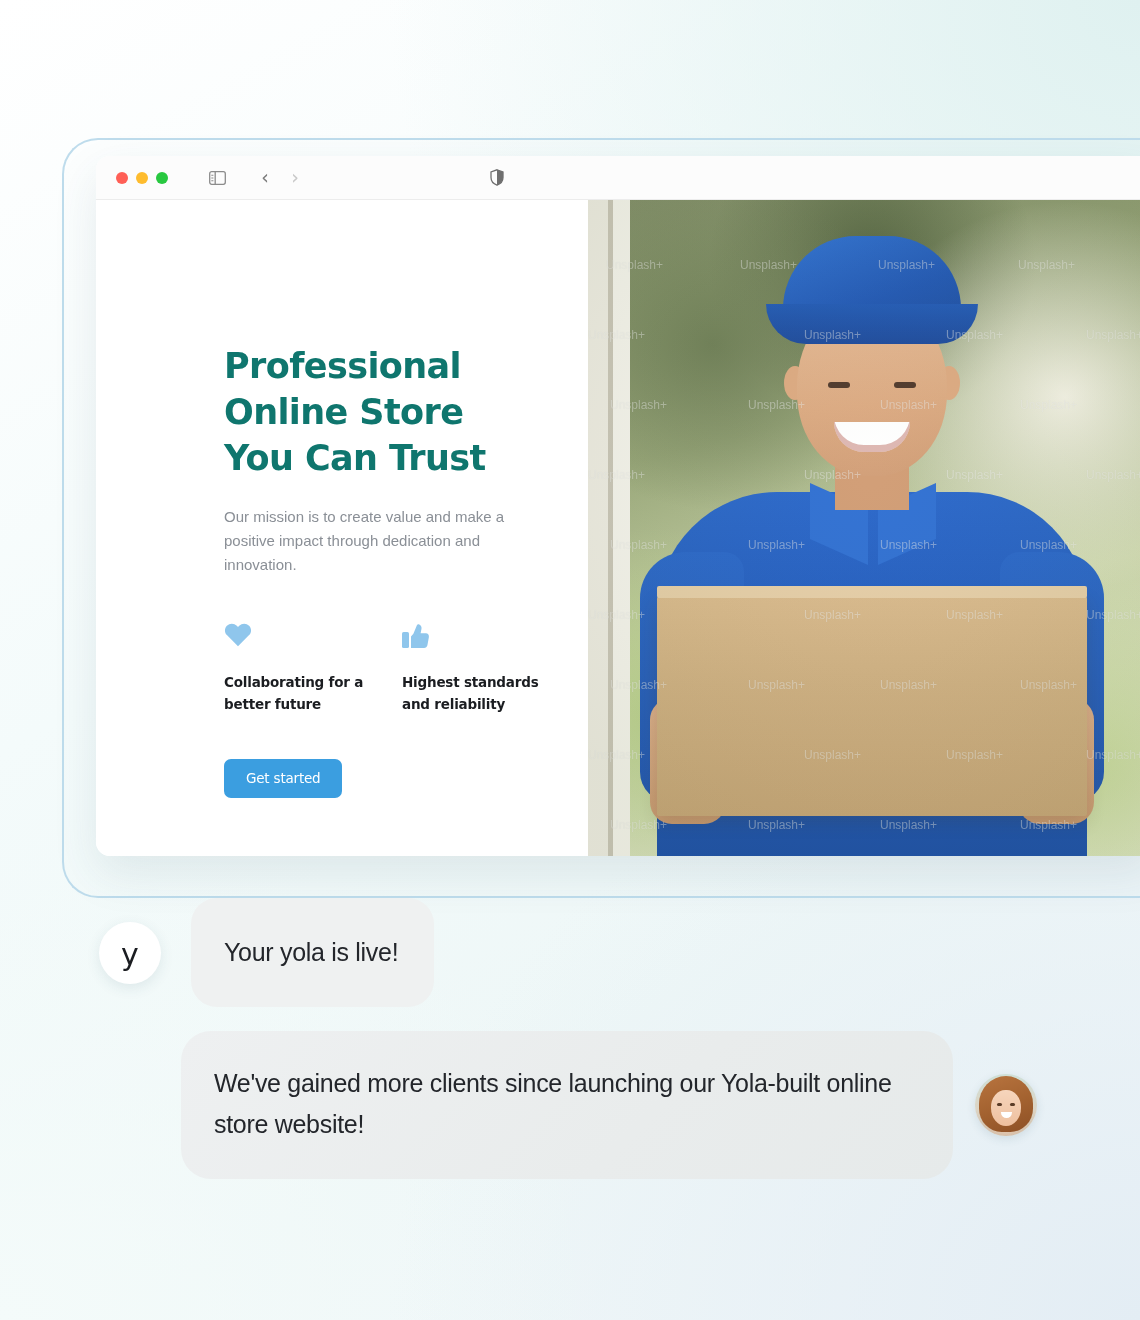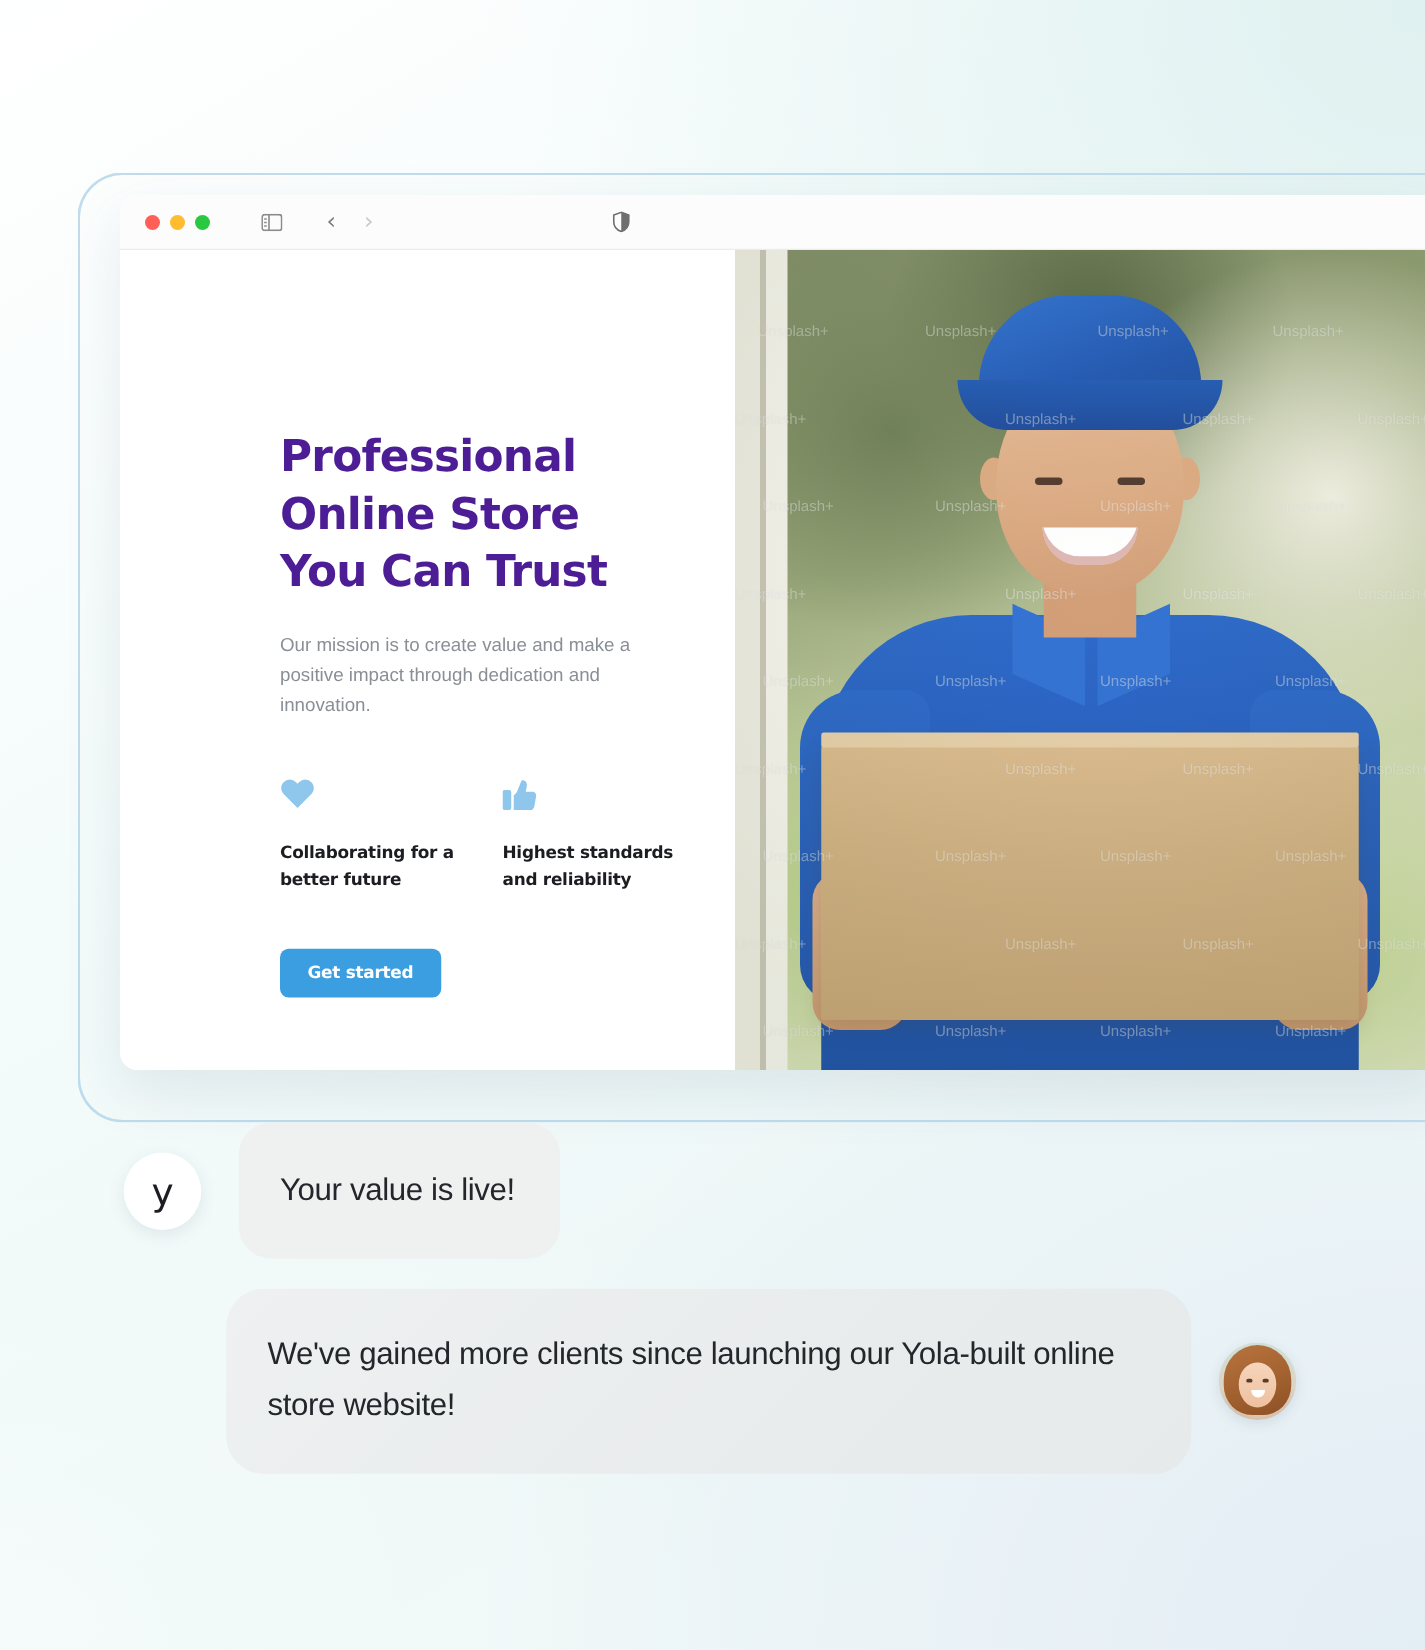--- a/index.html
+++ b/index.html
@@ -111,21 +111,21 @@
     background:#ffffff;
     padding:143px 0 0 128px;
   }
   .site-right { flex:1; position:relative; overflow:hidden; }
 
   h1.hero-title {
     font-family:"DejaVu Sans", sans-serif;
     font-size:35px;
     line-height:46px;
     font-weight:bold;
-    color:#4c1d95;
+    color:#0f766e;
     letter-spacing:-0.6px;
     max-width:300px;
   }
 
   p.hero-sub {
     margin-top:24px;
     font-size:15px;
     line-height:24px;
     color:#8a8f96;
     max-width:285px;
@@ -149,21 +149,21 @@
     display:inline-block;
     background:#3b9ee0;
     color:#ffffff;
     border:none;
     border-radius:7px;
     padding:0 22px;
     height:39px;
     line-height:39px;
     font-family:"DejaVu Sans", sans-serif;
     font-size:13.5px;
-    font-weight:bold;
+    font-weight:normal;
     letter-spacing:-0.2px;
     cursor:pointer;
   }
 
   
   .photo { position:absolute; inset:0; overflow:hidden;
     background:
       linear-gradient(90deg, #e8e4dc 0 2%, #cfcabf 2% 3.4%, #f0ece4 3.4% 6%, rgba(240,236,228,0) 6%),
       radial-gradient(60% 48% at 84% 30%, #f4f2e6 0%, rgba(244,242,230,0) 62%),
       radial-gradient(46% 36% at 22% 22%, #6c7c54 0%, rgba(108,124,84,0) 70%),
@@ -491,21 +491,21 @@
 
   </div>
 </div>
 
 <div class="chat">
 
   <div class="row1">
     <div class="avatar-logo">
       <span>y</span>
     </div>
-    <div class="bubble bubble-1">Your value is live!</div>
+    <div class="bubble bubble-1">Your yola is live!</div>
   </div>
 
   <div class="row2">
     <div class="bubble bubble-2">We've gained more clients since launching our Yola-built online store website!</div>
     <div class="avatar-photo">
       <div class="ap-hair"></div>
       <div class="ap-face"></div>
       <div class="ap-eye-l"></div>
       <div class="ap-eye-r"></div>
       <div class="ap-smile"></div>

